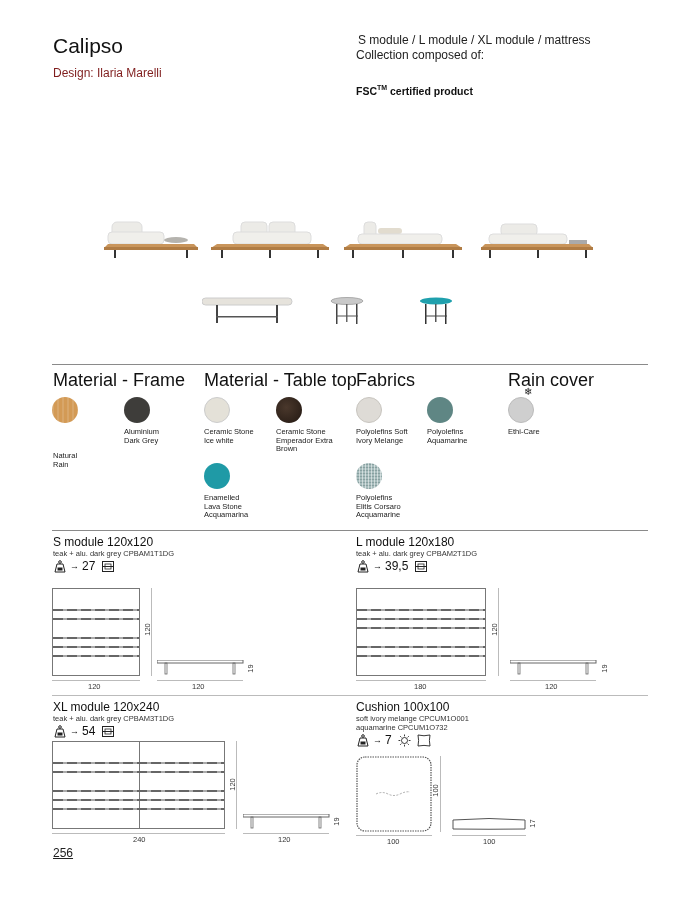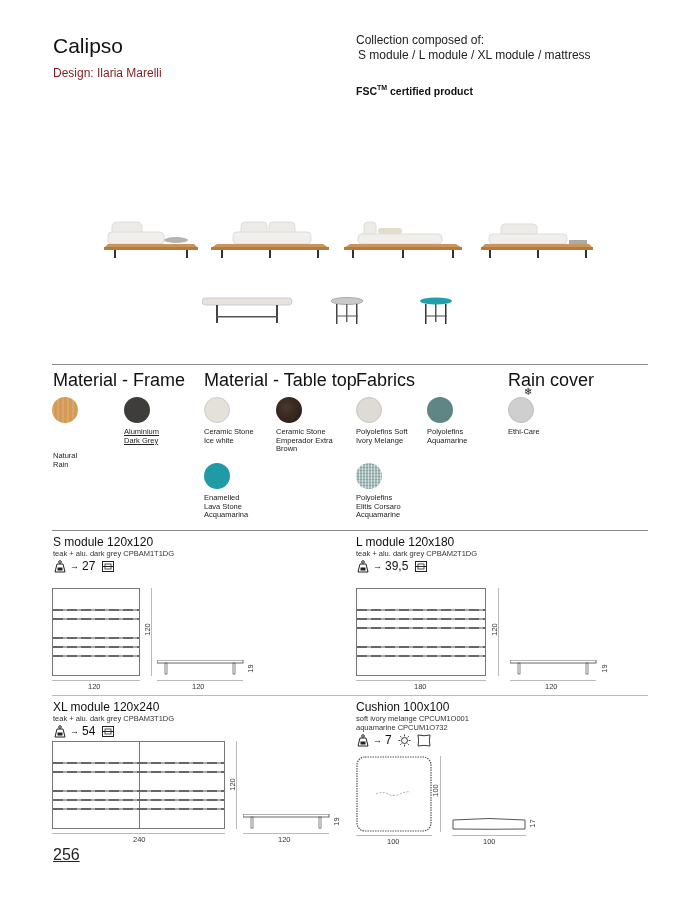--- a/index.html
+++ b/index.html
@@ -15,31 +15,31 @@
   .swatch{width:26px;height:26px;border-radius:50%;}
   .sw-label{font-size:7.5px;line-height:8.6px;color:#222;width:70px;}
   .mod-title{font-size:12px;color:#111;}
   .mod-code{font-size:7.5px;color:#333;line-height:9px;}
   .mod-weight{font-size:12px;color:#111;display:flex;align-items:center;gap:3px;}
   .dim{font-size:7.5px;color:#333;}
   .dim-v{font-size:7.5px;color:#333;transform:rotate(-90deg);transform-origin:center;}
   .plan{border:1px solid #777;box-sizing:border-box;background:#fff;}
   .slat{position:absolute;left:0;right:0;height:2px;background:repeating-linear-gradient(90deg,#666 0 10px,#aaa 10px 14px);}
   .dline{position:absolute;background:#bbb;}
-  .pagenum{left:53px;top:846px;font-size:16px;color:#222;text-decoration:underline;}
+  .pagenum{left:53px;top:846px;font-size:12px;color:#222;text-decoration:underline;}
   svg{display:block;}
 </style>
 </head>
 <body>
 
 <div class="abs title">Calipso</div>
 <div class="abs designer">Design: Ilaria Marelli</div>
 <div class="abs coll">
+  <div style="padding-left:2px">S module / L module / XL module / mattress</div>
   <div>Collection composed of:</div>
-  <div style="padding-left:2px">S module / L module / XL module / mattress</div>
 </div>
 <div class="abs fsc">
   <span>FSC</span><sup>TM</sup>
   <span>certified product</span>
 </div>
 
 <div class="abs" style="left:104px;top:218px;">
   <svg width="96" height="42" viewBox="0 0 96 42">
     <rect x="8" y="4" width="30" height="16" rx="5" fill="#ecebe7" stroke="#ddd"></rect>
     <rect x="4" y="14" width="56" height="12" rx="4" fill="#f0efeb" stroke="#ddd"></rect>
@@ -116,21 +116,21 @@
 
 <div class="abs rule" style="top:364px;width:596px;"></div>
 
 <div class="abs sec-h" style="left:53px;top:370px;">Material - Frame</div>
 <div class="abs swatch" style="left:52px;top:397px;background:#d39a55;background-image:repeating-linear-gradient(90deg,rgba(255,255,255,.12) 0 2px,transparent 2px 5px);"></div>
 <div class="abs sw-label" style="left:53px;top:452px;">
   <div>Natural</div>
   <div>Rain</div>
 </div>
 <div class="abs swatch" style="left:124px;top:397px;background:#3e3d3a;"></div>
-<div class="abs sw-label" style="left:124px;top:428px;text-decoration:underline;">
+<div class="abs sw-label" style="left:124px;top:428px;">
   <div>Aluminium</div>
   <div>Dark Grey</div>
 </div>
 
 <div class="abs sec-h" style="left:204px;top:370px;">Material - Table top</div>
 <div class="abs swatch" style="left:204px;top:397px;background:#e4e1d8;border:1px solid #ccc;box-sizing:border-box;"></div>
 <div class="abs sw-label" style="left:204px;top:428px;">
   <div>Ceramic Stone</div>
   <div>Ice white</div>
 </div>

